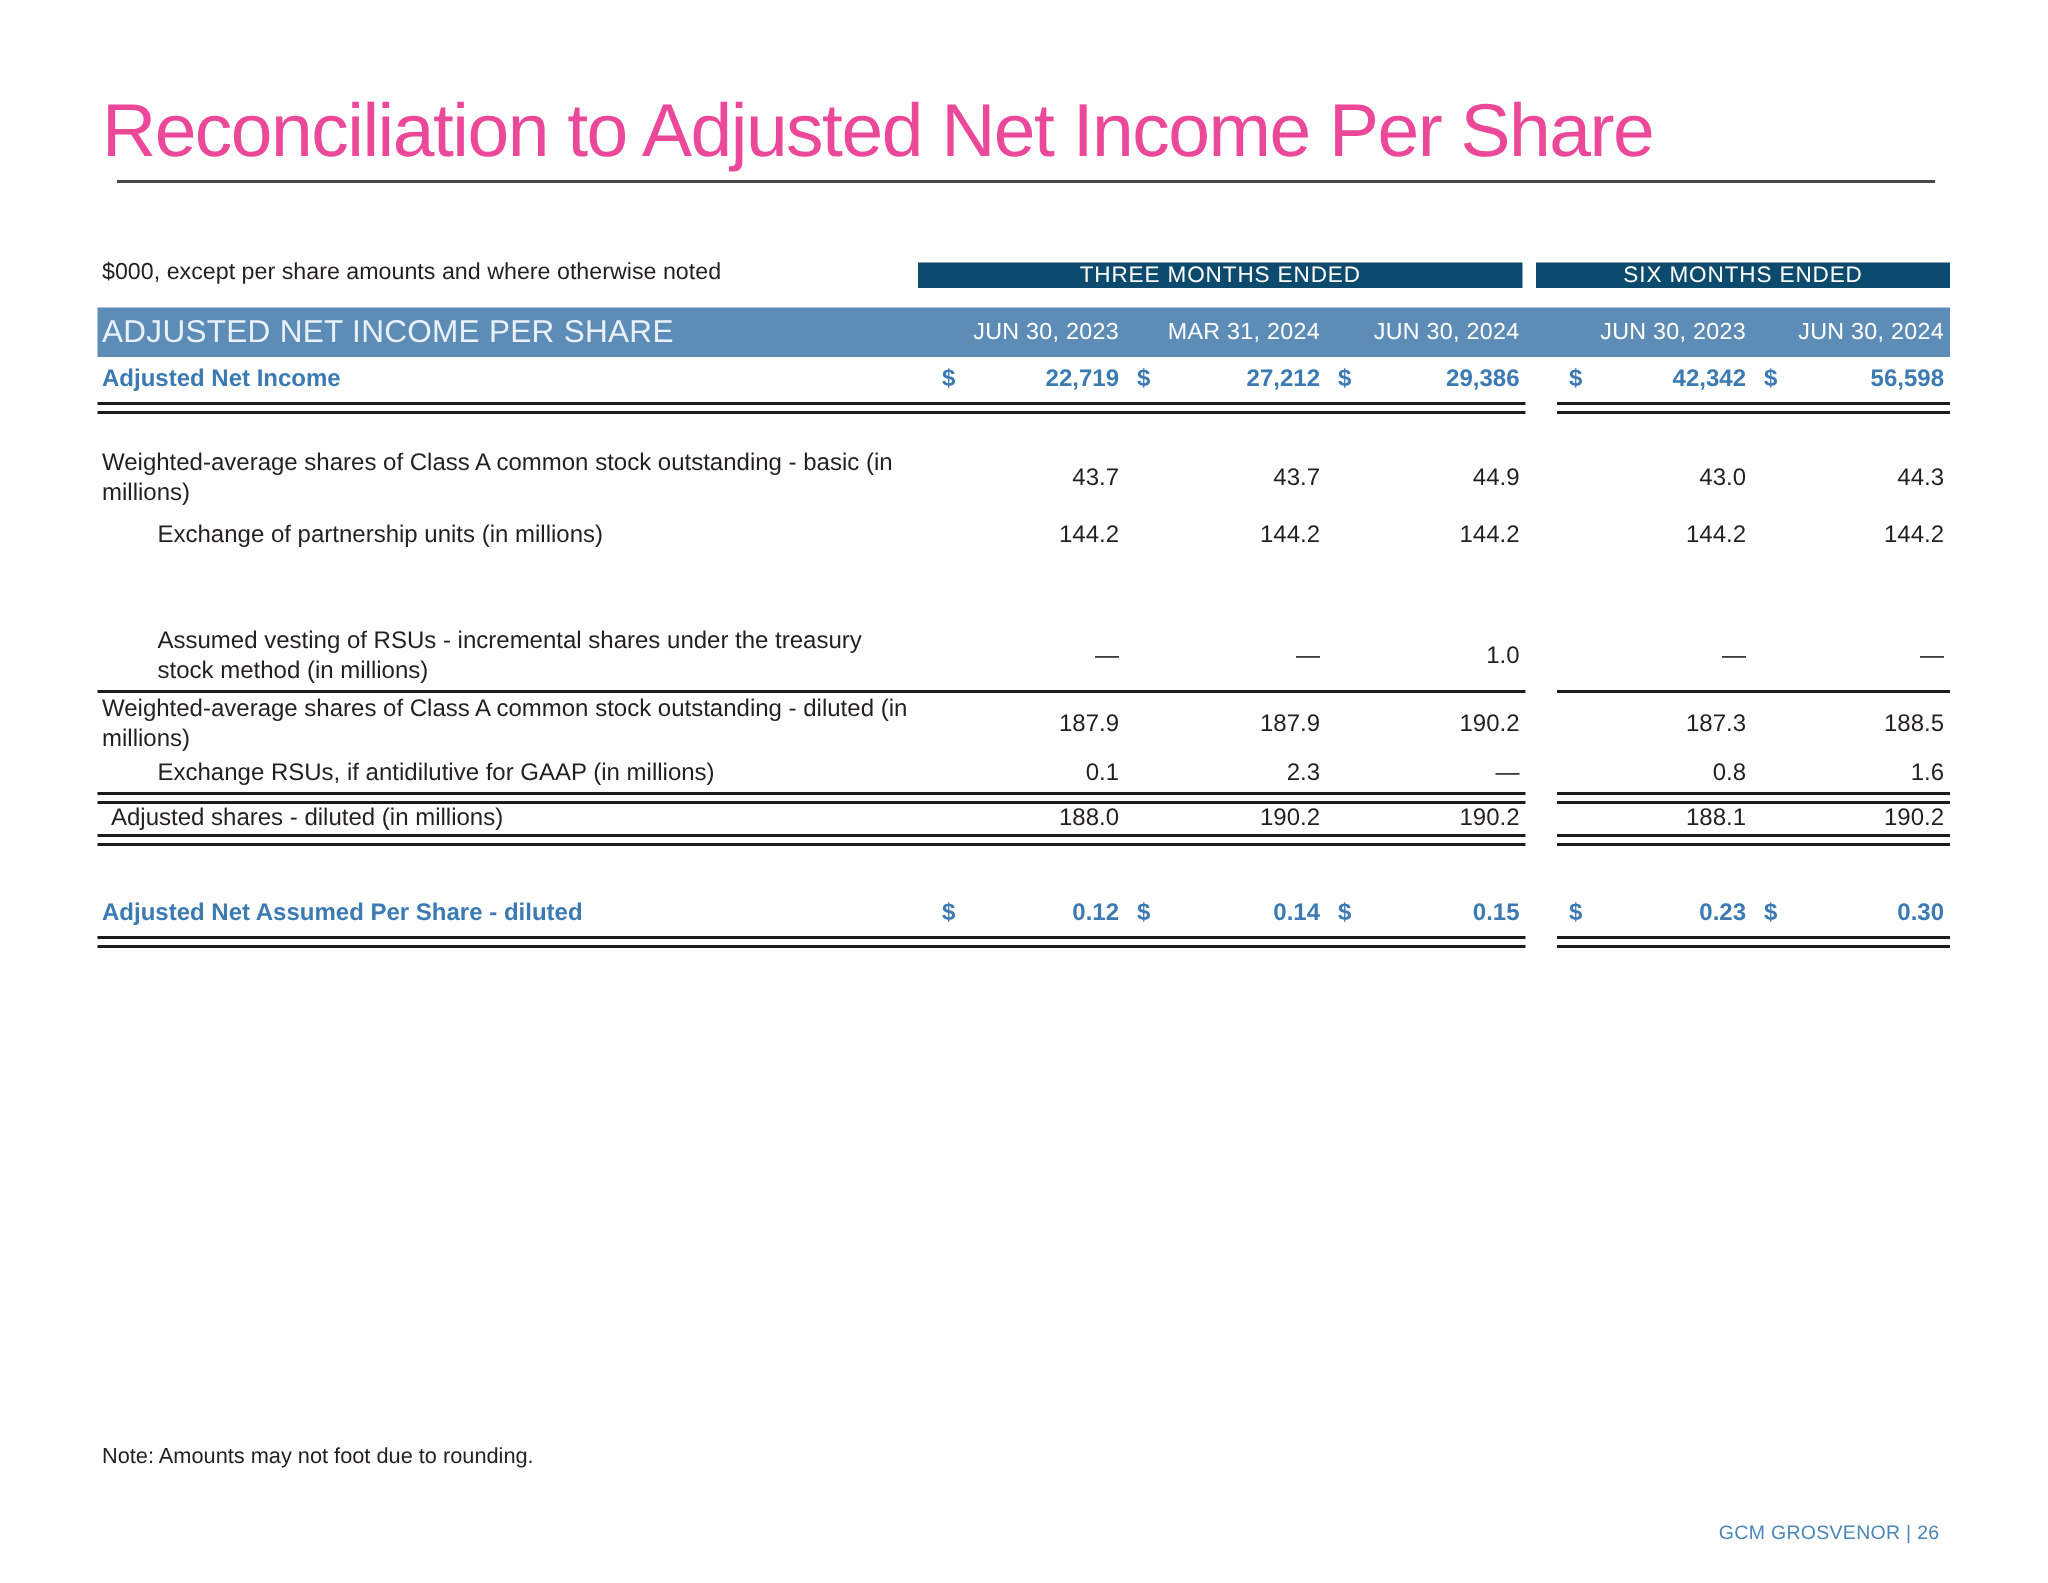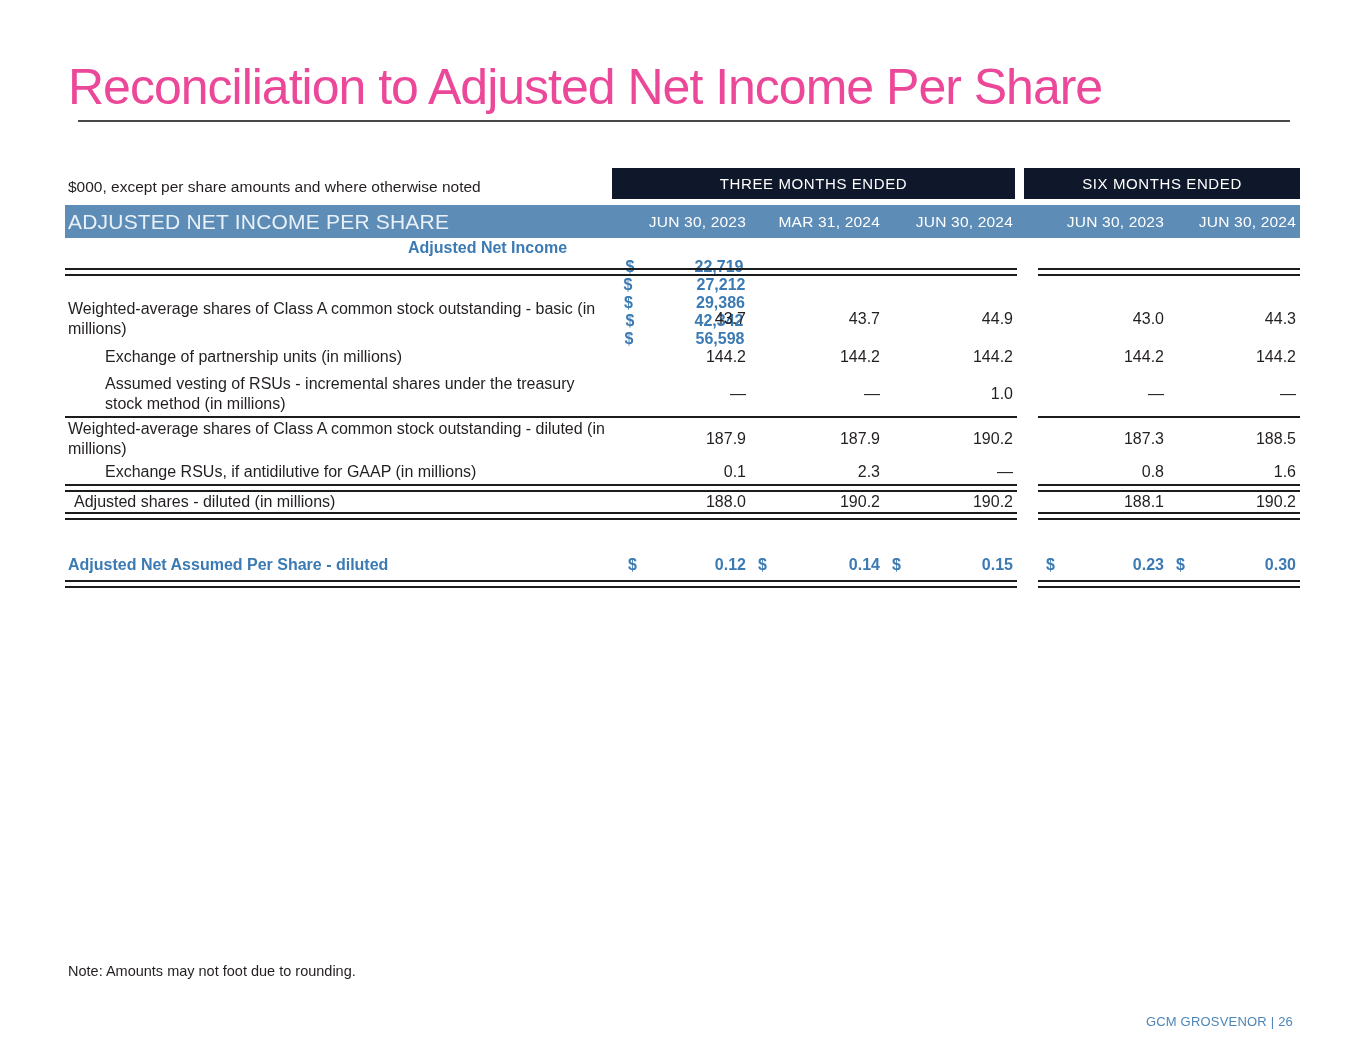--- a/index.html
+++ b/index.html
@@ -33,29 +33,29 @@
   .indent  { padding-left:40px; }
   .indent-sm { padding-left:9px; }
   .cell-v { box-sizing:border-box; text-align:right; padding-right:4px; font-size:16px; color:#231f20; }
   .v1{width:130px}.v2{width:134px}.v3{width:133px}
   .vgap{width:21px}
   .v4{width:130px}.v5{width:132px}
   .money { display:flex; justify-content:space-between; align-items:baseline; padding-left:8px; }
   .blue-row .cell-label, .blue-row .cell-v, .blue-row .cur { color:#3b7ab3; font-weight:bold; }
 
   
-  .hdr1 { display:flex; height:31px; }
+  .hdr1 { display:flex; height:31px;align-items:center; }
   .units {
     width:555px; box-sizing:border-box;
     display:flex; align-items:flex-end;
     padding:0 0 3px 3px;
     font-size:15.5px; color:#231f20;
   }
   .gbar {
-    background:#0f172a; color:#ffffff;
+    background:#0c4a6e; color:#ffffff;
     display:flex; align-items:center; justify-content:center;
     font-size:15px; letter-spacing:0.6px;
   }
   .gbar1 { width:409px; margin-right:9px; }
   .gbar2 { width:280px; }
 
   
   .hdr2 {
     display:flex; align-items:center;
     height:33px; margin-top:6px;
@@ -70,24 +70,24 @@
   
   .rule-row { display:flex; }
   .seg-l { width:952px; } .seg-g { width:21px; } .seg-r { width:262px; }
   .drule .seg-l, .drule .seg-r {
     height:8px; box-sizing:border-box;
     border-top:2px solid #1c1c1c; border-bottom:2px solid #1c1c1c;
   }
   .srule .seg-l, .srule .seg-r { height:2px; background:#1c1c1c; }
 
   
-  .r-ani   { height:30px;flex-direction:column; }
+  .r-ani   { height:30px; }
   .r-basic { min-height:46px; margin-top:20px; }
   .r-exch  { height:30px; }
-  .r-vest  { min-height:44px; }
+  .r-vest  { min-height:44px;margin-top:44px; }
   .r-dilu  { min-height:42px; }
   .r-rsus  { height:24px; }
   .r-adjsh { height:20px; }
   .r-eps   { height:30px; margin-top:30px; }
 
   
   .note {
     position:absolute; left:68px; top:963px;
     font-size:14.5px; color:#231f20;
   }

